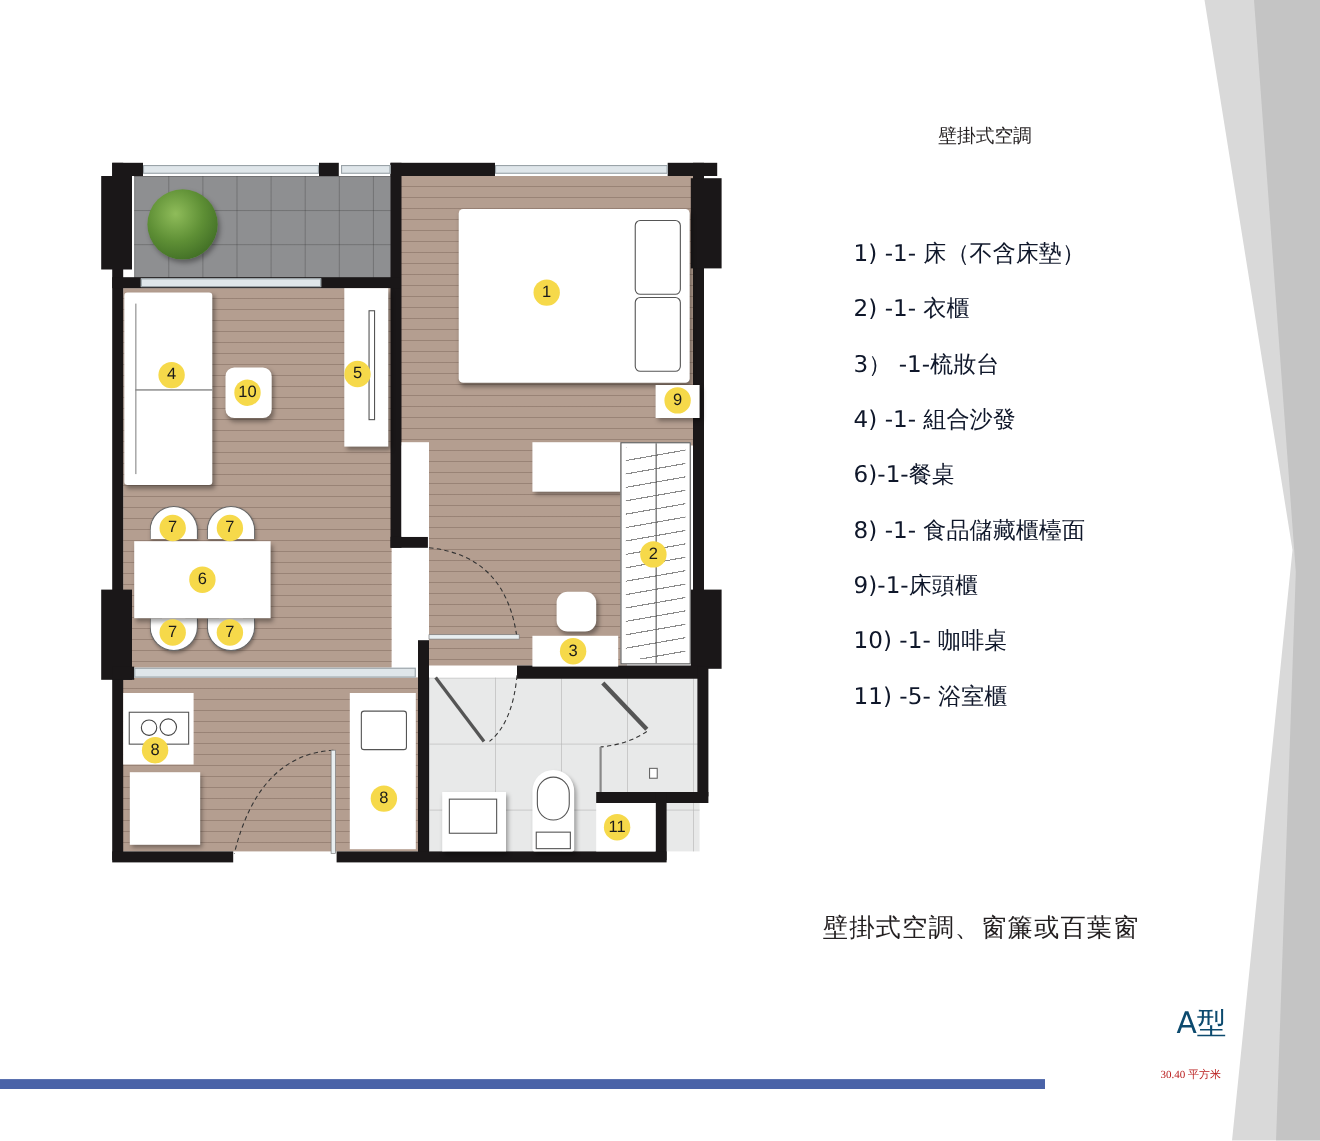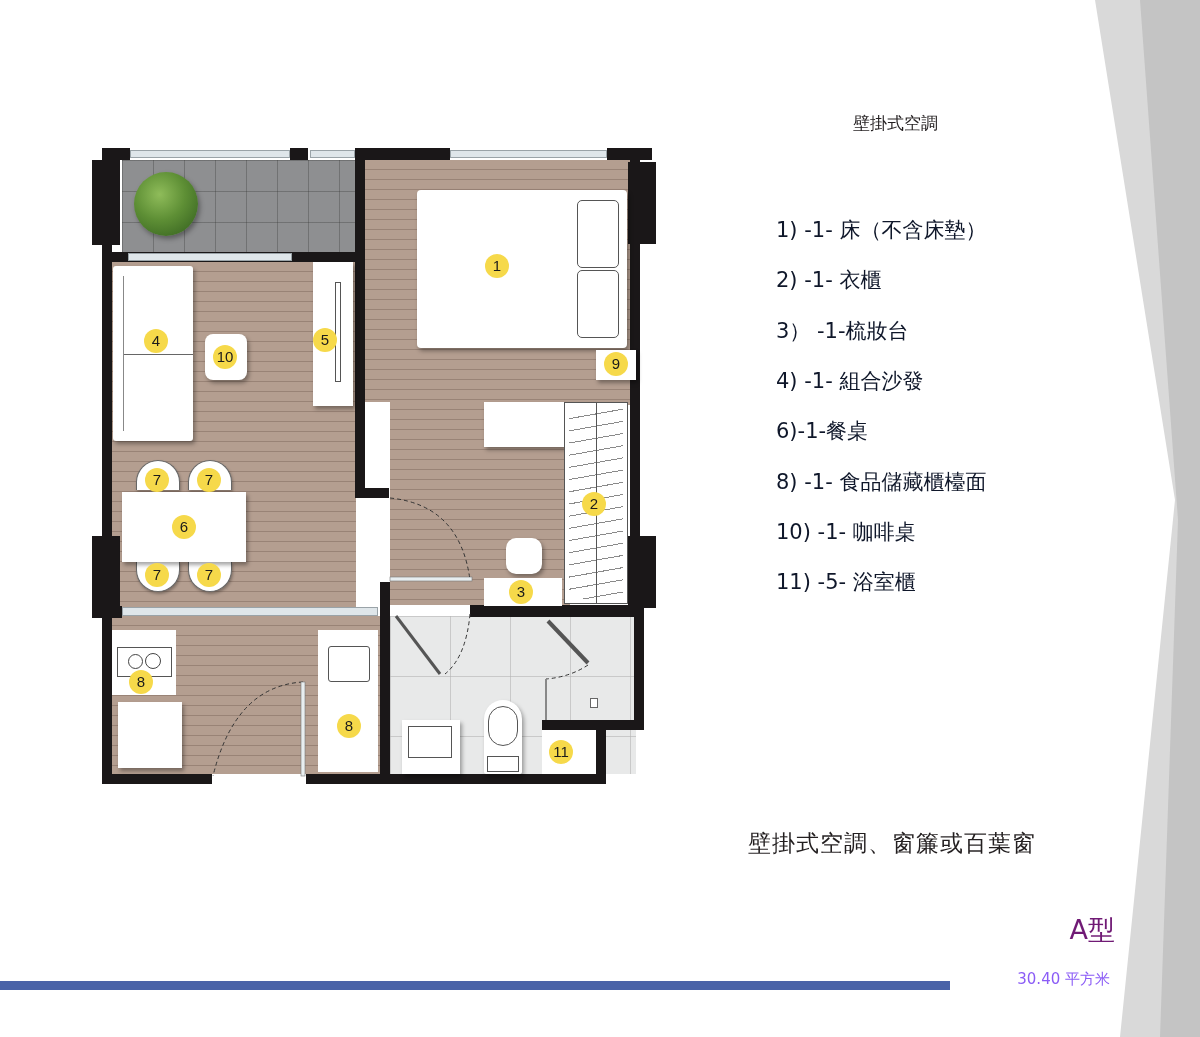--- a/index.html
+++ b/index.html
@@ -56,22 +56,22 @@
   .wardrobe-stripes {
     position: absolute; inset: 4px;
     background-image: repeating-linear-gradient(170deg, transparent 0px, transparent 11px, #8a8a8a 11px, #8a8a8a 12px);
   }
 
   
   .list-title { position: absolute; left: 853px; top: 112px; font-size: 17px; color: #231f20; }
   .list { position: absolute; left: 776px; top: 205px; list-style: none; }
   .list li { height: 50.3px; font-size: 21px; color: #0f172a; display: flex; align-items: center; white-space: nowrap; }
   .note { position: absolute; left: 748px; top: 828px; font-size: 23px; color: #231f20; letter-spacing: 1px; }
-  .type { position: absolute; right: 85px; top: 912px; font-size: 27px; color: #701a75; }
-  .area { position: absolute; right: 90px; top: 970px; font-size: 15px; color: #8b5cf6; }
+  .type { position: absolute; right: 85px; top: 912px; font-size: 27px; color: #0c4a6e; }
+  .area { position: absolute; right: 90px; top: 970px; font-size: 10px; color: #b91c1c; font-family: Liberation Serif, serif; }
   .blue-bar { position: absolute; left: 0; top: 981px; width: 950px; height: 9px; background: #4a63a8; }
 </style>
 </head>
 <body>
 
 <svg class="deco-right" viewBox="0 0 120 1037" preserveAspectRatio="none">
   <polygon points="15,0 120,0 120,1037 40,1037 95,500" fill="#d9d9d9"></polygon>
   <polygon points="60,0 120,0 120,1037 80,1037 98,520" fill="#c4c4c4"></polygon>
 </svg>
 
@@ -210,20 +210,21 @@
 </div>
 
 <div class="list-title">壁掛式空調</div>
 <ul class="list">
   <li>1) -1- 床（不含床墊）</li>
   <li>2) -1- 衣櫃</li>
   <li>3） -1-梳妝台</li>
   <li>4) -1- 組合沙發</li>
   <li>6)-1-餐桌</li>
   <li>8) -1- 食品儲藏櫃檯面</li>
+  <li>9)-1-床頭櫃</li>
   <li>10) -1- 咖啡桌</li>
   <li>11) -5- 浴室櫃</li>
 </ul>
 
 <div class="note">壁掛式空調、窗簾或百葉窗</div>
 <div class="type">A型</div>
 <div class="blue-bar"></div>
 <div class="area">30.40 平方米</div>
 
 </body></html>

